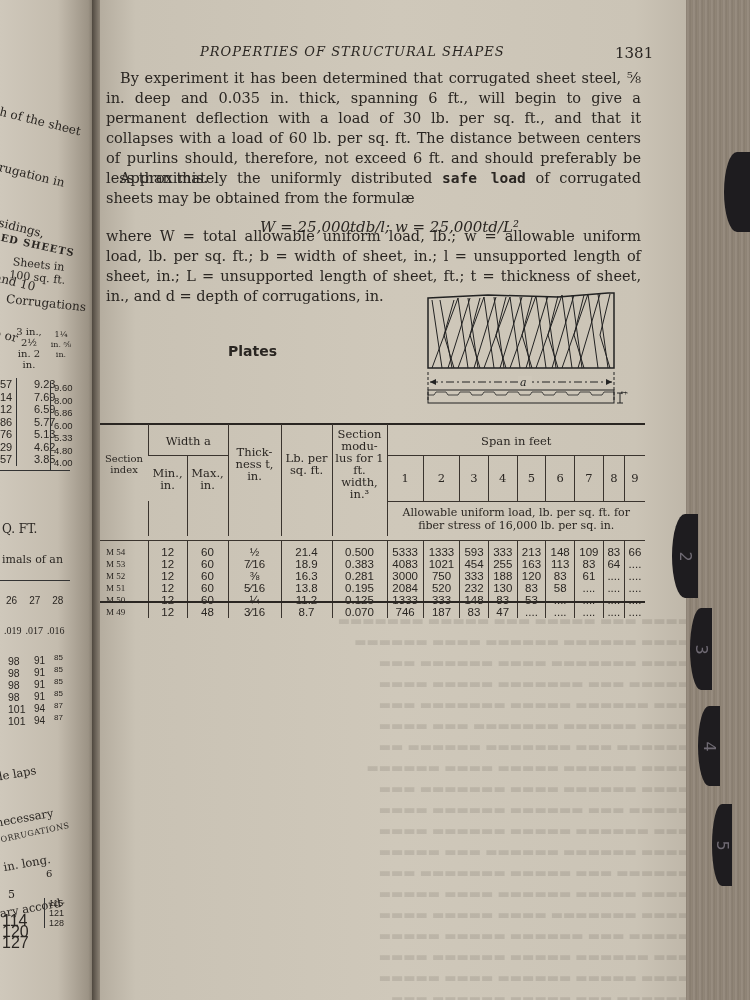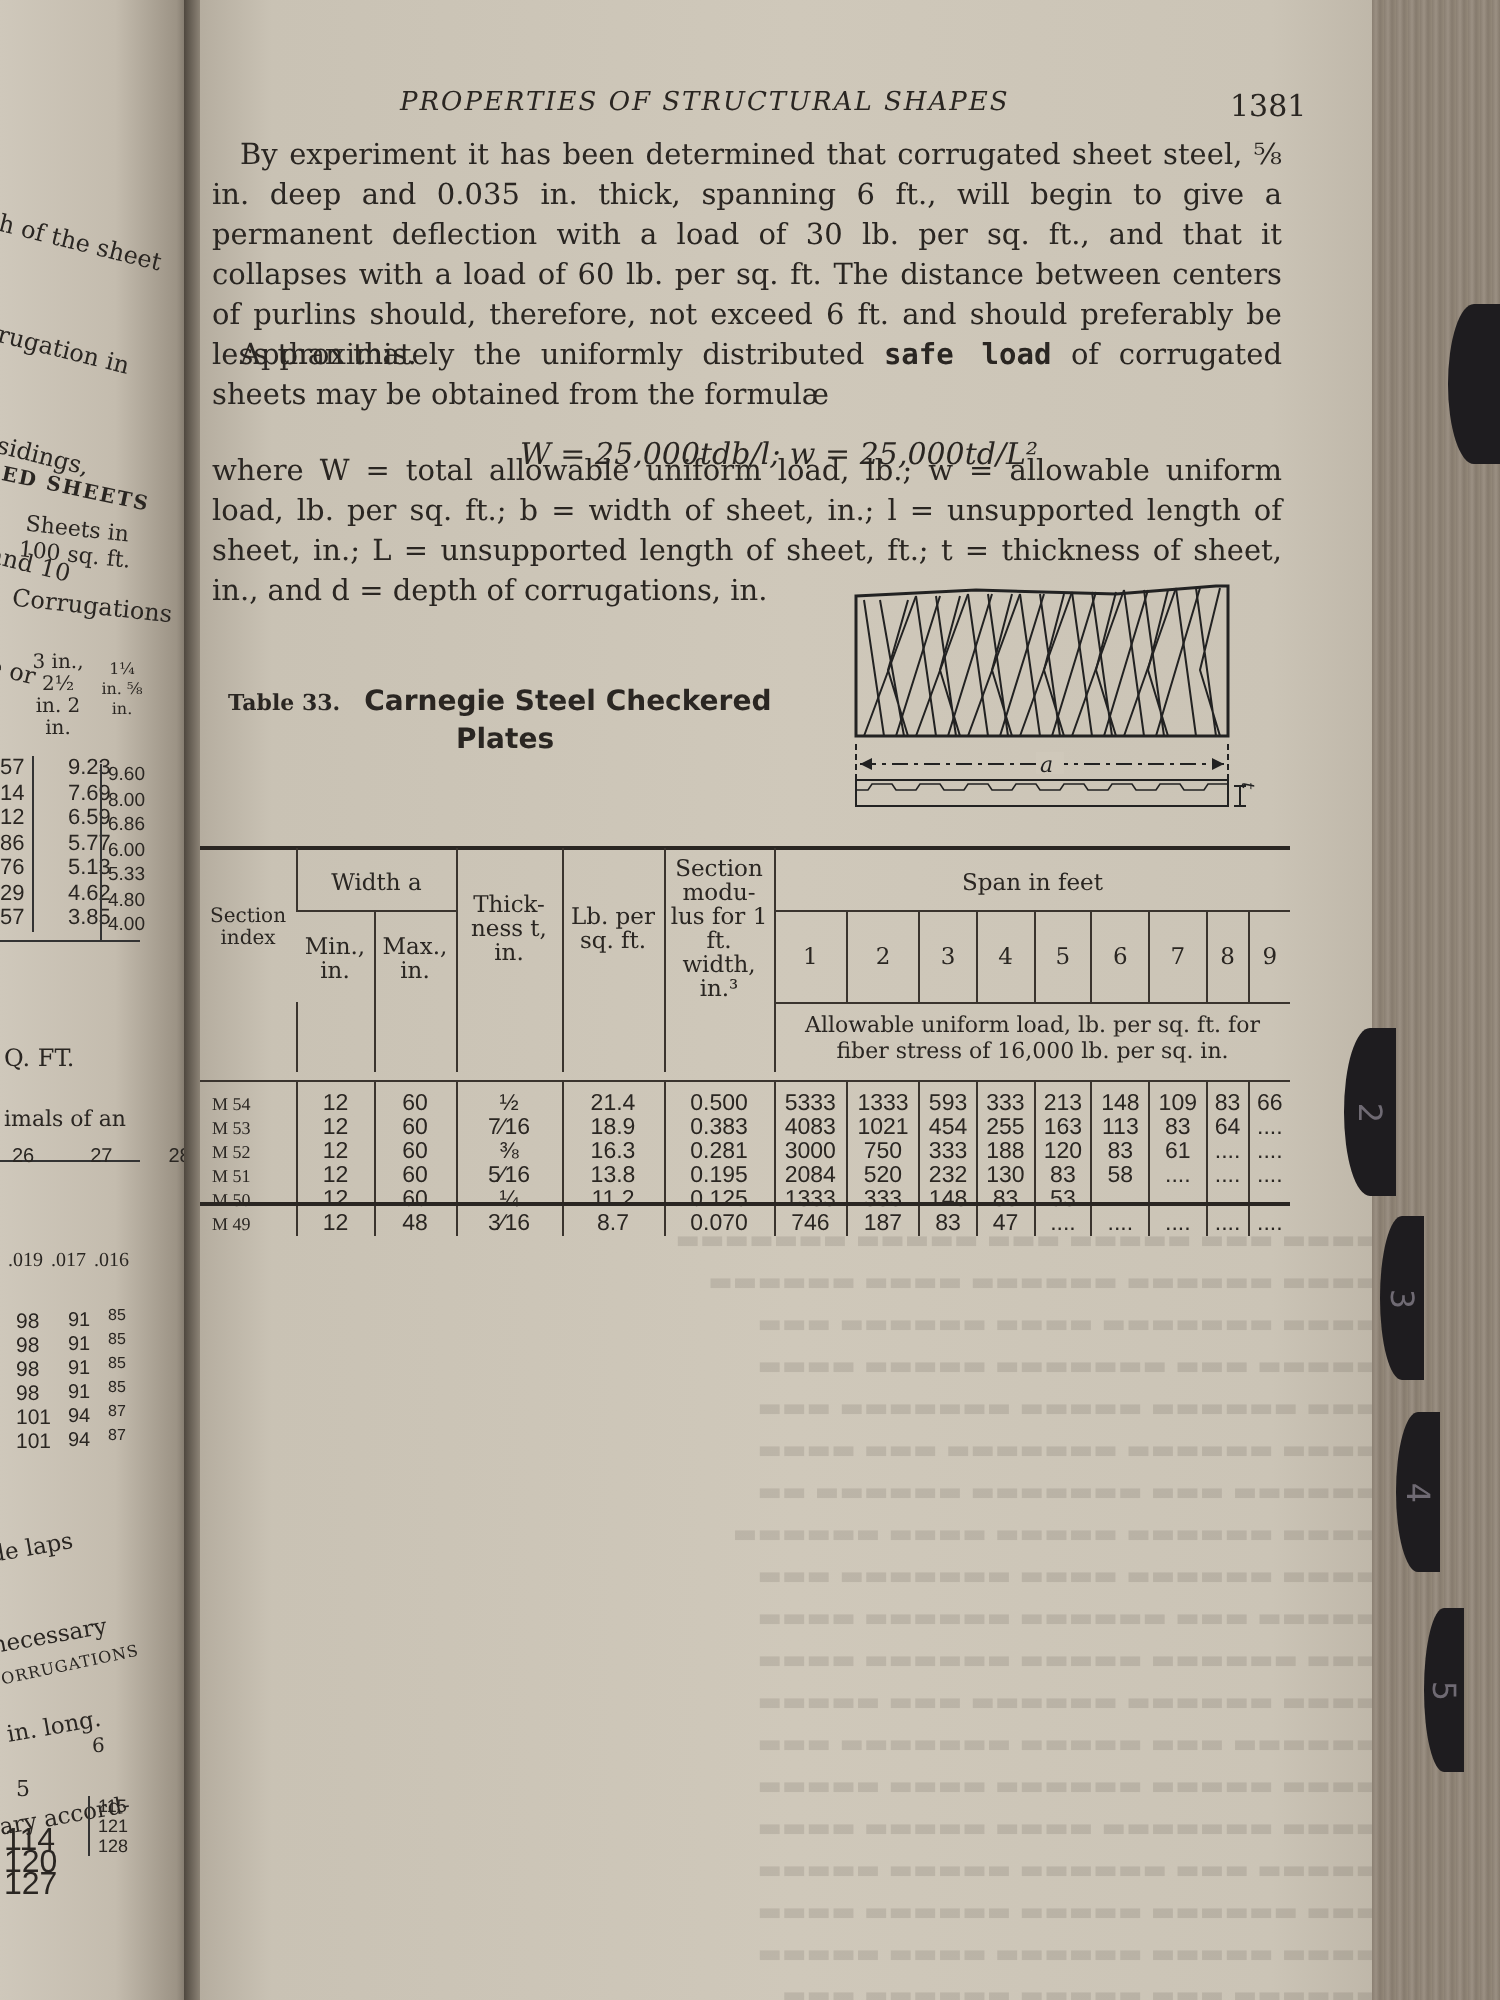--- a/index.html
+++ b/index.html
@@ -72,21 +72,21 @@
       <div>6.86</div>
       <div>6.00</div>
       <div>5.33</div>
       <div>4.80</div>
       <div>4.00</div>
   </div>
   <div style="position:absolute;left:0;top:470px;width:70px;border-top:1px solid #333;"></div>
   <div style="position:absolute;left:2px;top:522px;font-size:12px;">Q. FT.</div>
   <div style="position:absolute;left:2px;top:553px;font-size:11px;">imals of an</div>
   <div style="position:absolute;left:0;top:580px;width:70px;border-top:1px solid #333;"></div>
-  <div style="position:absolute;left:6px;top:573px;display:flex;gap:28px;font-size:10px;font-family:'Liberation Sans',sans-serif;">
+  <div style="position:absolute;left:6px;top:595px;display:flex;gap:12px;font-size:10px;font-family:'Liberation Sans',sans-serif;">
     <span>26</span>
       <span>27</span>
       <span>28</span>
   </div>
   <div style="position:absolute;left:4px;top:625px;display:flex;gap:4px;font-size:10px;font-family:Liberation Serif, serif;">
     <span>.019</span>
       <span>.017</span>
       <span>.016</span>
   </div>
   <div style="position:absolute;left:8px;top:655px;font-size:10.5px;line-height:12px;font-family:'Liberation Sans',sans-serif;">
@@ -143,21 +143,20 @@
 
   <div class="para" style="top:168px;text-indent:14px;">
     <span>Approximately the uniformly distributed </span><span class="bold-sans">safe load</span><span> of corrugated sheets may be obtained from the formulæ</span>
   </div>
 
   <div class="formula">W = 25,000tdb/l;  w = 25,000td/L²</div>
 
   <div class="para" style="top:226px;">where W = total allowable uniform load, lb.; w = allowable uniform load, lb. per sq. ft.; b = width of sheet, in.; l = unsupported length of sheet, in.; L = unsupported length of sheet, ft.; t = thickness of sheet, in., and d = depth of corrugations, in.</div>
 
   <div class="table-title">
-    <div><span class="num">Table 33.</span><span>Carnegie Steel Checkered</span></div>
     <div style="padding-left:114px;">Plates</div>
   </div>
 
   <svg class="figure" viewBox="0 0 230 120">
     <path d="M10 8 L70 5 L140 7 L190 3 L196 3 L196 78 L10 78 Z" fill="none" stroke="#222" stroke-width="1.5"></path>
     <g fill="none" stroke="#222" stroke-width="1">
       <path d="M14 10 L24 78 M22 10 L34 78 M36 10 L26 45 L36 78 M40 8 L50 78 M50 8 L60 78 M62 8 L52 45 L62 78 M66 7 L76 78 M76 7 L86 78 M88 7 L78 45 L88 78 M92 7 L102 78 M102 7 L112 78 M114 7 L104 45 L114 78 M118 6 L128 78 M128 6 L138 78 M140 6 L130 45 L140 78 M144 5 L154 78 M154 5 L164 78 M166 5 L156 45 L166 78 M170 4 L180 78 M180 4 L190 78 M192 4 L182 45 L192 78"></path>
       <path d="M14 78 L40 8 M30 78 L52 8 M40 78 L66 7 M56 78 L78 7 M66 78 L92 7 M82 78 L104 7 M92 78 L118 6 M108 78 L130 6 M118 78 L144 5 M134 78 L156 5 M144 78 L170 4 M160 78 L182 4"></path>
     </g>
     <line x1="10" y1="82" x2="10" y2="110" stroke="#222" stroke-dasharray="3,2"></line>

